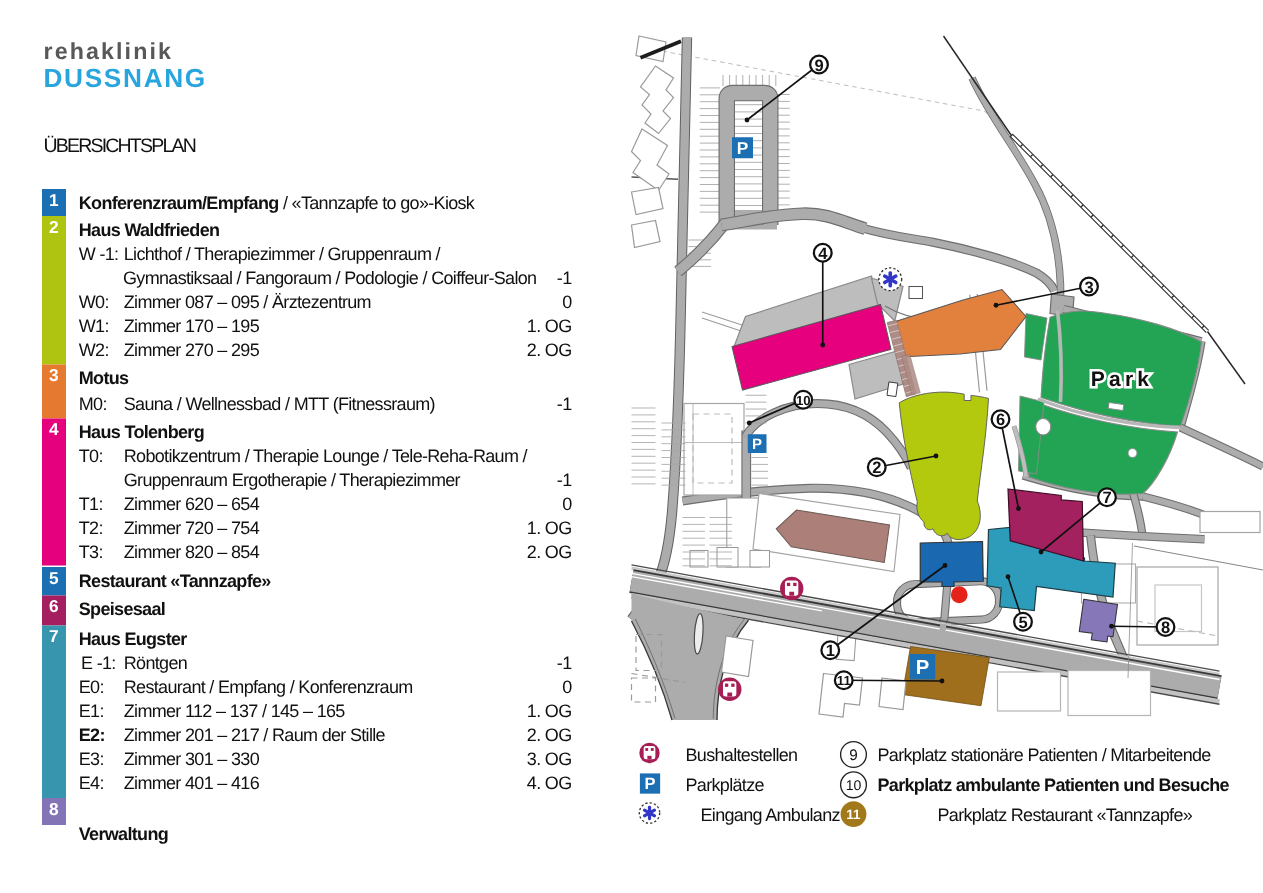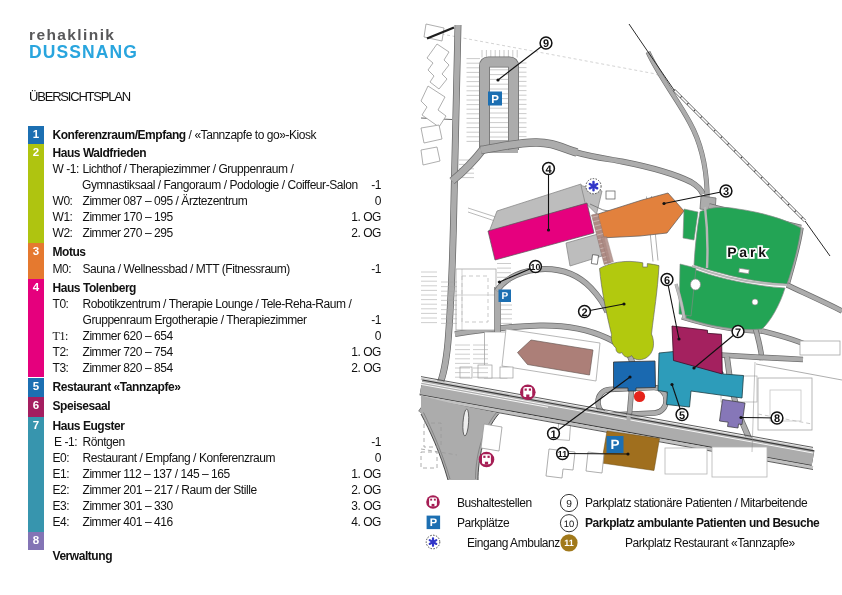--- a/index.html
+++ b/index.html
@@ -54,42 +54,42 @@
 <div class="flr" style="top:226.7px;">2. OG</div>
 <div class="row" style="left:52.5px;top:245.8px;"><span class="bold">Motus</span></div>
 <div class="row" style="left:52.5px;top:262.5px;">M0:</div>
 <div class="row" style="left:82.5px;top:262.5px;">Sauna / Wellnessbad / MTT (Fitnessraum)</div>
 <div class="flr" style="top:262.5px;">-1</div>
 <div class="row" style="left:52.5px;top:281.5px;"><span class="bold">Haus Tolenberg</span></div>
 <div class="row" style="left:52.5px;top:297.5px;">T0:</div>
 <div class="row" style="left:82.5px;top:297.5px;">Robotikzentrum / Therapie Lounge / Tele-Reha-Raum /</div>
 <div class="row" style="left:82.5px;top:313.5px;">Gruppenraum Ergotherapie / Therapiezimmer</div>
 <div class="flr" style="top:313.5px;">-1</div>
-<div class="row" style="left:52.5px;top:329.5px;font-family:Liberation Serif, serif;">T1:</div>
+<div class="row" style="left:52.5px;top:329.5px;">T1:</div>
 <div class="row" style="left:82.5px;top:329.5px;">Zimmer 620 – 654</div>
 <div class="flr" style="top:329.5px;">0</div>
 <div class="row" style="left:52.5px;top:345.5px;">T2:</div>
 <div class="row" style="left:82.5px;top:345.5px;">Zimmer 720 – 754</div>
 <div class="flr" style="top:345.5px;">1. OG</div>
 <div class="row" style="left:52.5px;top:361.5px;">T3:</div>
 <div class="row" style="left:82.5px;top:361.5px;">Zimmer 820 – 854</div>
 <div class="flr" style="top:361.5px;">2. OG</div>
 <div class="row" style="left:52.5px;top:380.5px;"><span class="bold">Restaurant «Tannzapfe»</span></div>
 <div class="row" style="left:52.5px;top:400.0px;text-align:center;"><span class="bold">Speisesaal</span></div>
 <div class="row" style="left:52.5px;top:420.0px;"><span class="bold">Haus Eugster</span></div>
 <div class="row" style="left:54px;top:436.0px;text-align:right;">E -1:</div>
 <div class="row" style="left:82.5px;top:436.0px;">Röntgen</div>
 <div class="flr" style="top:436.0px;">-1</div>
 <div class="row" style="left:52.5px;top:452.0px;">E0:</div>
 <div class="row" style="left:82.5px;top:452.0px;">Restaurant / Empfang / Konferenzraum</div>
 <div class="flr" style="top:452.0px;">0</div>
 <div class="row" style="left:52.5px;top:468.0px;">E1:</div>
 <div class="row" style="left:82.5px;top:468.0px;">Zimmer 112 – 137 / 145 – 165</div>
 <div class="flr" style="top:468.0px;">1. OG</div>
-<div class="row" style="left:52.5px;top:484.0px;">E2:</div>
+<div class="row" style="left:52.5px;top:484.0px;font-weight:bold;">E2:</div>
 <div class="row" style="left:82.5px;top:484.0px;">Zimmer 201 – 217 / Raum der Stille</div>
 <div class="flr" style="top:484.0px;">2. OG</div>
 <div class="row" style="left:52.5px;top:500.0px;">E3:</div>
 <div class="row" style="left:82.5px;top:500.0px;">Zimmer 301 – 330</div>
 <div class="flr" style="top:500.0px;">3. OG</div>
 <div class="row" style="left:52.5px;top:516.0px;">E4:</div>
 <div class="row" style="left:82.5px;top:516.0px;">Zimmer 401 – 416</div>
 <div class="flr" style="top:516.0px;">4. OG</div>
 <div class="row" style="left:52.5px;top:550px;"><span class="bold">Verwaltung</span></div>
 

